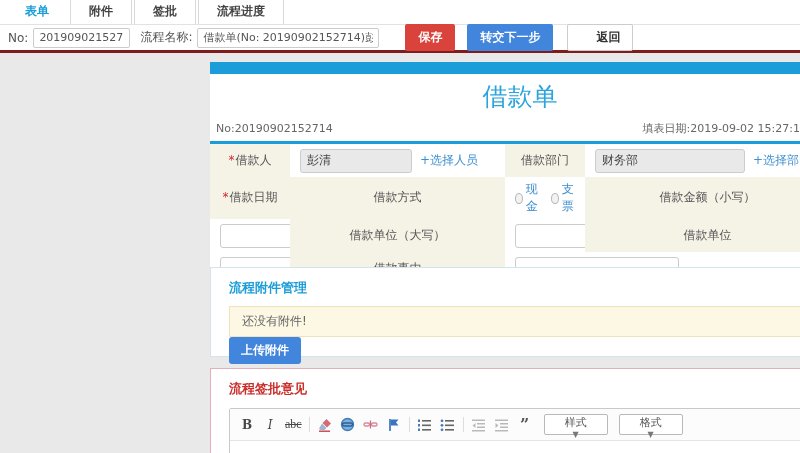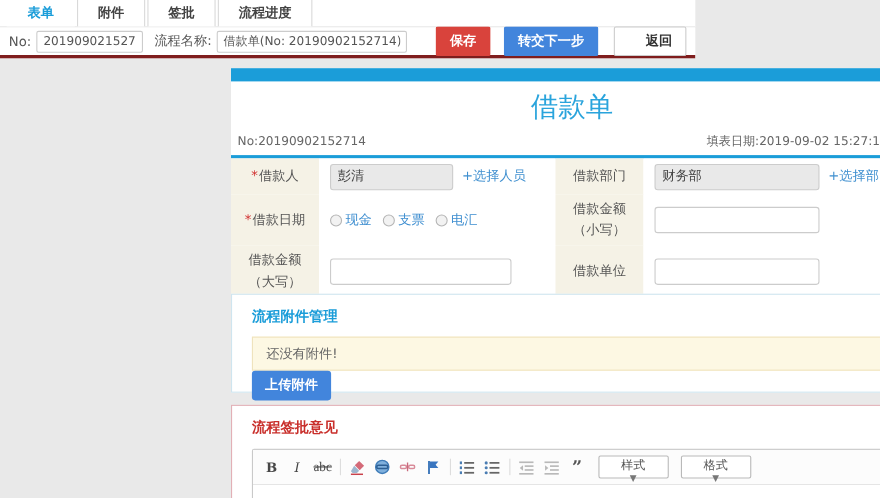--- a/index.html
+++ b/index.html
@@ -1,20 +1,20 @@
 <!DOCTYPE html>
 <html><head>
 <meta charset="utf-8">
 <style>
   * { margin:0; padding:0; box-sizing:border-box; }
   html,body { width:800px; height:453px; overflow:hidden; background:#e9e9e9;
     font-family:"DejaVu Sans","Liberation Sans",sans-serif; }
 
   
-  .header { position:absolute; top:0; left:0; width:632px; height:53px; background:#fff; }
+  .header { position:absolute; top:0; left:0; width:800px; height:53px; background:#fff; }
   .tabbar { height:25px; border-bottom:1px solid #e2e2e2; display:flex; align-items:flex-end; padding-left:6px; background:#fff; }
   .tab { font-size:12px; font-weight:bold; color:#444; padding:5px 18px 4px; border:1px solid #d9d9d9; border-bottom:none; background:#fff; cursor:pointer; margin-right:2px; }
   .tab.active { color:#1b9dd9; border-color:transparent; }
   .toolbar-row { height:28px; display:flex; align-items:center; padding:0 8px; border-bottom:3px solid #7f1d1d; background:#fff; }
   .toolbar-row label { font-size:12px; color:#555; margin-right:5px; white-space:nowrap; }
   .txt { height:20px; border:1px solid #ccc; border-radius:2px; font-size:11px; color:#555; padding:0 5px; font-family:inherit; }
   .no-input { width:97px; }
   .flow-input { width:182px; margin-right:26px; }
   .btn { font-size:12px; font-weight:bold; padding:4px 12px; border-radius:2px; border:1px solid transparent; cursor:pointer; white-space:nowrap; font-family:inherit; }
   .btn-save { background:#d9433c; color:#fff; margin-right:12px; }
@@ -108,20 +108,23 @@
         <span>借款部门</span>
       </div>
     <div class="fld">
       <input type="text" class="ro in-dept" readonly="" value="财务部" style="">
       <a href="#" class="sel-link">+选择部门</a>
     </div>
 
     <div class="lbl">
         <span><span class="req">*</span><span>借款日期</span></span>
       </div>
+    <div class="lbl">
+        <span>借款方式</span>
+      </div>
     <div class="fld">
       <div class="radio-group">
         <span class="radio-opt">
             <span class="radio-circle"></span>
             <span class="radio-label">现金</span>
           </span>
         <span class="radio-opt">
             <span class="radio-circle"></span>
             <span class="radio-label">支票</span>
           </span>
@@ -132,21 +135,21 @@
       </div>
     </div>
 
     <div class="lbl">
         <span>借款金额（小写）</span>
       </div>
     <div class="fld">
       <input type="text" class="in-small" value="" style="">
     </div>
     <div class="lbl">
-        <span>借款金额（大写）</span>
+        <span>借款单位（大写）</span>
       </div>
     <div class="fld">
       <input type="text" class="in-big" value="" style="">
     </div>
 
     <div class="lbl">
         <span>借款单位</span>
       </div>
     <div class="fld">
       <input type="text" class="in-unit" value="" style="">

